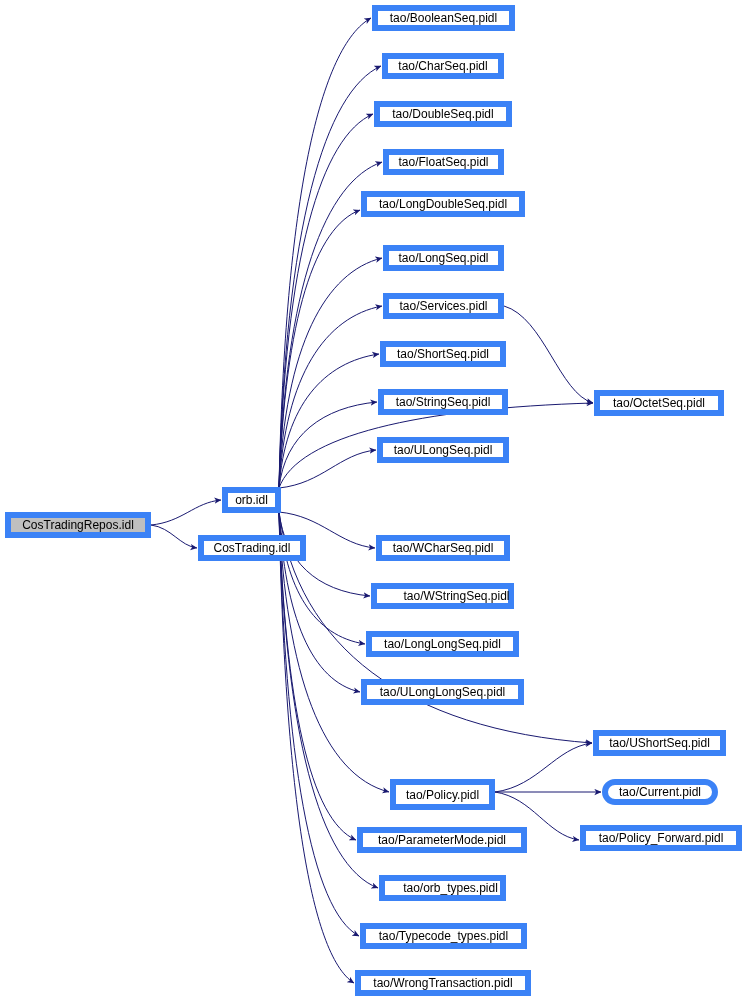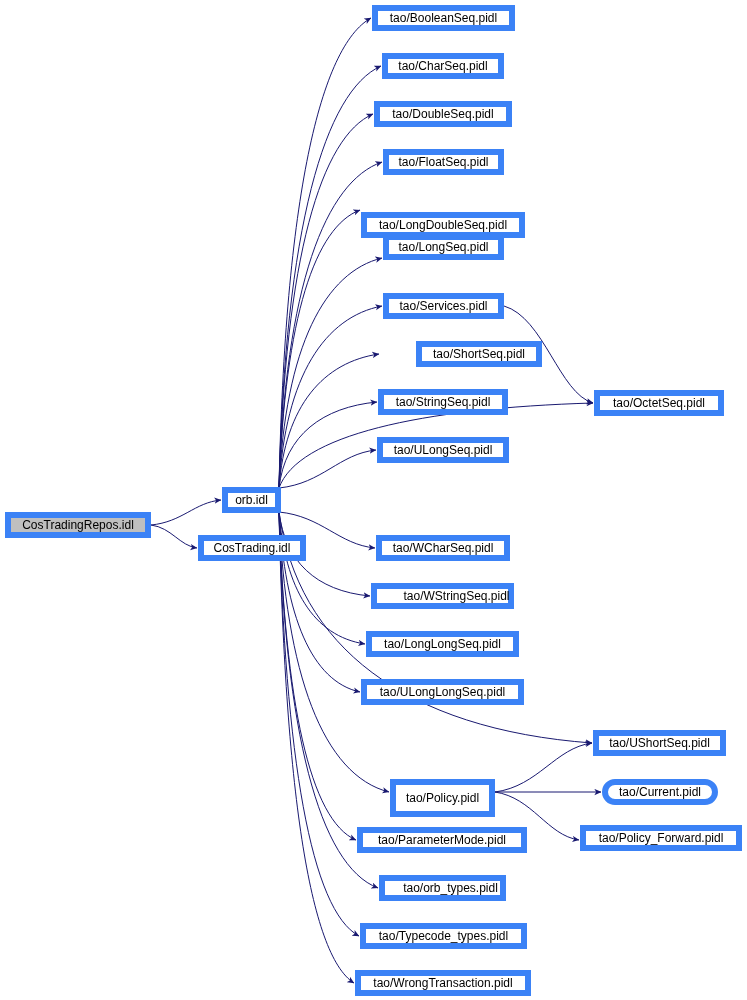--- a/index.html
+++ b/index.html
@@ -99,51 +99,51 @@
     </div>
     <div class="graph-node" style="left: 382px; top: 53px; width: 122px; height: 26px;">
       <span class="node-label">tao/CharSeq.pidl</span>
     </div>
     <div class="graph-node" style="left: 374px; top: 101px; width: 138px; height: 26px;">
       <span class="node-label">tao/DoubleSeq.pidl</span>
     </div>
     <div class="graph-node" style="left: 383px; top: 149px; width: 121px; height: 26px;">
       <span class="node-label">tao/FloatSeq.pidl</span>
     </div>
-    <div class="graph-node" style="left: 361px; top: 212px; width: 164px; height: 26px;">
+    <div class="graph-node" style="left: 361px; top: 191px; width: 164px; height: 26px;">
       <span class="node-label">tao/LongDoubleSeq.pidl</span>
     </div>
-    <div class="graph-node" style="left: 383px; top: 234px; width: 121px; height: 26px;">
+    <div class="graph-node" style="left: 383px; top: 245px; width: 121px; height: 26px;">
       <span class="node-label">tao/LongSeq.pidl</span>
     </div>
     <div class="graph-node" style="left: 383px; top: 293px; width: 121px; height: 26px;">
       <span class="node-label">tao/Services.pidl</span>
     </div>
-    <div class="graph-node" style="left: 380px; top: 341px; width: 126px; height: 26px; margin-left: 36px;">
+    <div class="graph-node" style="left: 380px; top: 341px; width: 126px; height: 26px;">
       <span class="node-label">tao/ShortSeq.pidl</span>
     </div>
     <div class="graph-node" style="left: 378px; top: 389px; width: 130px; height: 26px;">
       <span class="node-label">tao/StringSeq.pidl</span>
     </div>
     <div class="graph-node" style="left: 377px; top: 437px; width: 132px; height: 26px;">
       <span class="node-label">tao/ULongSeq.pidl</span>
     </div>
     <div class="graph-node" style="left: 376px; top: 535px; width: 134px; height: 26px;">
       <span class="node-label">tao/WCharSeq.pidl</span>
     </div>
     <div class="graph-node" style="left: 371px; top: 583px; width: 143px; height: 26px; padding-left: 28px;">
       <span class="node-label">tao/WStringSeq.pidl</span>
     </div>
     <div class="graph-node" style="left: 366px; top: 631px; width: 153px; height: 26px;">
       <span class="node-label">tao/LongLongSeq.pidl</span>
     </div>
     <div class="graph-node" style="left: 361px; top: 679px; width: 163px; height: 26px;">
       <span class="node-label">tao/ULongLongSeq.pidl</span>
     </div>
-    <div class="graph-node" style="left: 390px; top: 779px; width: 105px; height: 38px; text-align: right;">
+    <div class="graph-node" style="left: 390px; top: 779px; width: 105px; height: 31px; text-align: right;">
       <span class="node-label">tao/Policy.pidl</span>
     </div>
     <div class="graph-node" style="left: 357px; top: 827px; width: 170px; height: 26px;">
       <span class="node-label">tao/ParameterMode.pidl</span>
     </div>
     <div class="graph-node" style="left: 379px; top: 875px; width: 127px; height: 26px; padding-left: 16px;">
       <span class="node-label">tao/orb_types.pidl</span>
     </div>
     <div class="graph-node" style="left: 360px; top: 923px; width: 167px; height: 26px;">
       <span class="node-label">tao/Typecode_types.pidl</span>

